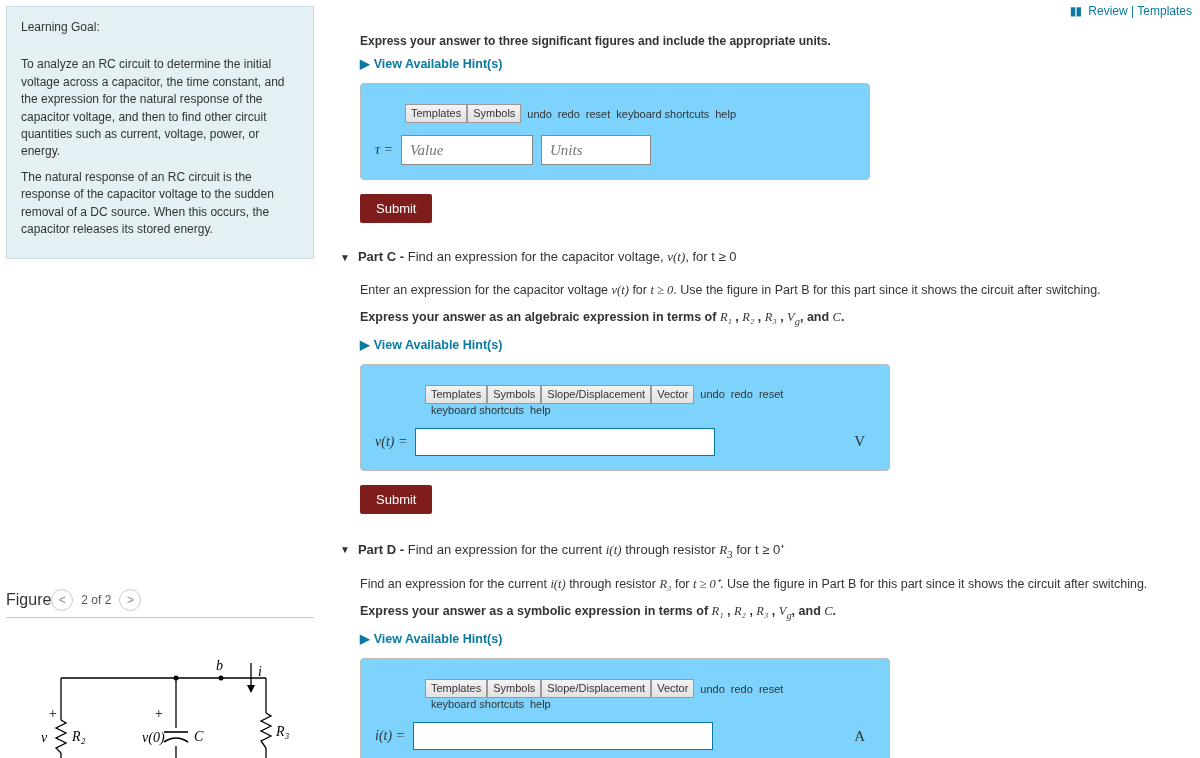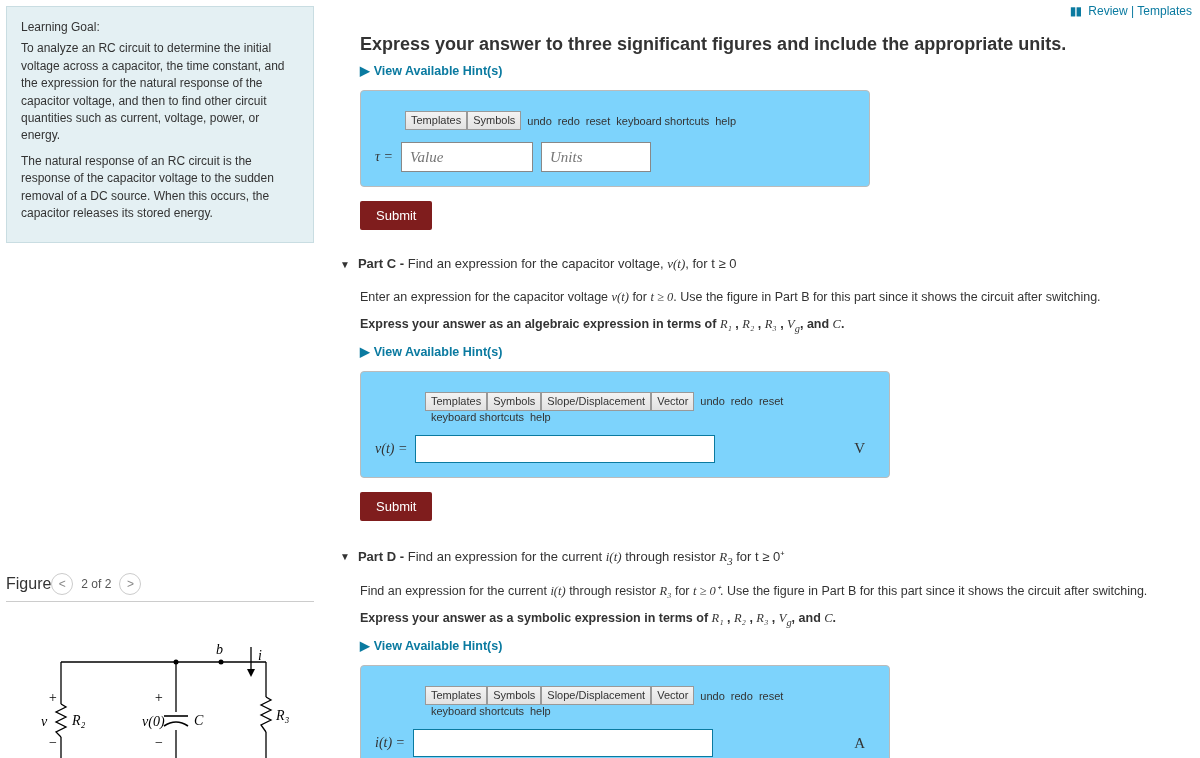--- a/index.html
+++ b/index.html
@@ -1,25 +1,25 @@
 <!DOCTYPE html>
 <html><head>
 <meta charset="utf-8">
 <style>
   * { box-sizing: border-box; margin: 0; padding: 0; }
   body { font-family: "Helvetica Neue", Arial, sans-serif; font-size: 12px; color: #333; background: #fff; width: 1200px; }
   .container { display: flex; }
   .left-col { width: 320px; padding: 6px; }
   .right-col { flex: 1; padding: 6px 10px 6px 40px; position: relative; }
   .goal-box { background: #e4f0f3; border: 1px solid #c9dde2; padding: 12px 14px; font-size: 12px; line-height: 1.45; color: #333; }
-  .goal-box .lg-title { font-weight: 400; margin-bottom: 4px; }
+  .goal-box .lg-title { font-weight: 400; margin-bottom: 20px; }
   .goal-box p { margin-bottom: 8px; }
   .top-links { position: absolute; right: 8px; top: 4px; font-size: 12px; color: #0a7aa0; }
   .top-links .bars { color: #0a7aa0; display: inline-block; margin-right: 4px; letter-spacing: -1px; }
-  .instr { font-weight: 700; font-size: 18px; margin-bottom: 8px; }
+  .instr { font-weight: 700; font-size: 12px; margin-bottom: 8px; }
   .hints { color: #0a7aa0; font-weight: 700; font-size: 12.5px; margin: 6px 0 12px; cursor: pointer; }
   .hints .tri { display: inline-block; margin-right: 4px; }
   .answer-box { border: 1px solid #bbb; border-radius: 4px; padding: 20px 14px 14px; background: #7dd3fc; margin-bottom: 14px; width: 510px; }
   .answer-box.wide { width: 530px; }
   .toolbar { display: flex; gap: 0; margin-bottom: 12px; flex-wrap: wrap; align-items: center; margin-left: 30px; }
   .toolbar.long { margin-left: 50px; }
   .tb-btn { background: linear-gradient(#f3f3f3,#e2e2e2); border: 1px solid #999; padding: 3px 5px; font-size: 11px; cursor: pointer; color: #333; line-height: 1; margin-right: 0px; }
   .tb-plain { font-size: 11px; margin-left: 6px; cursor: pointer; }
   .input-row { display: flex; align-items: center; gap: 8px; }
   .input-label { font-style: italic; font-family: "Times New Roman", serif; font-size: 14px; }

